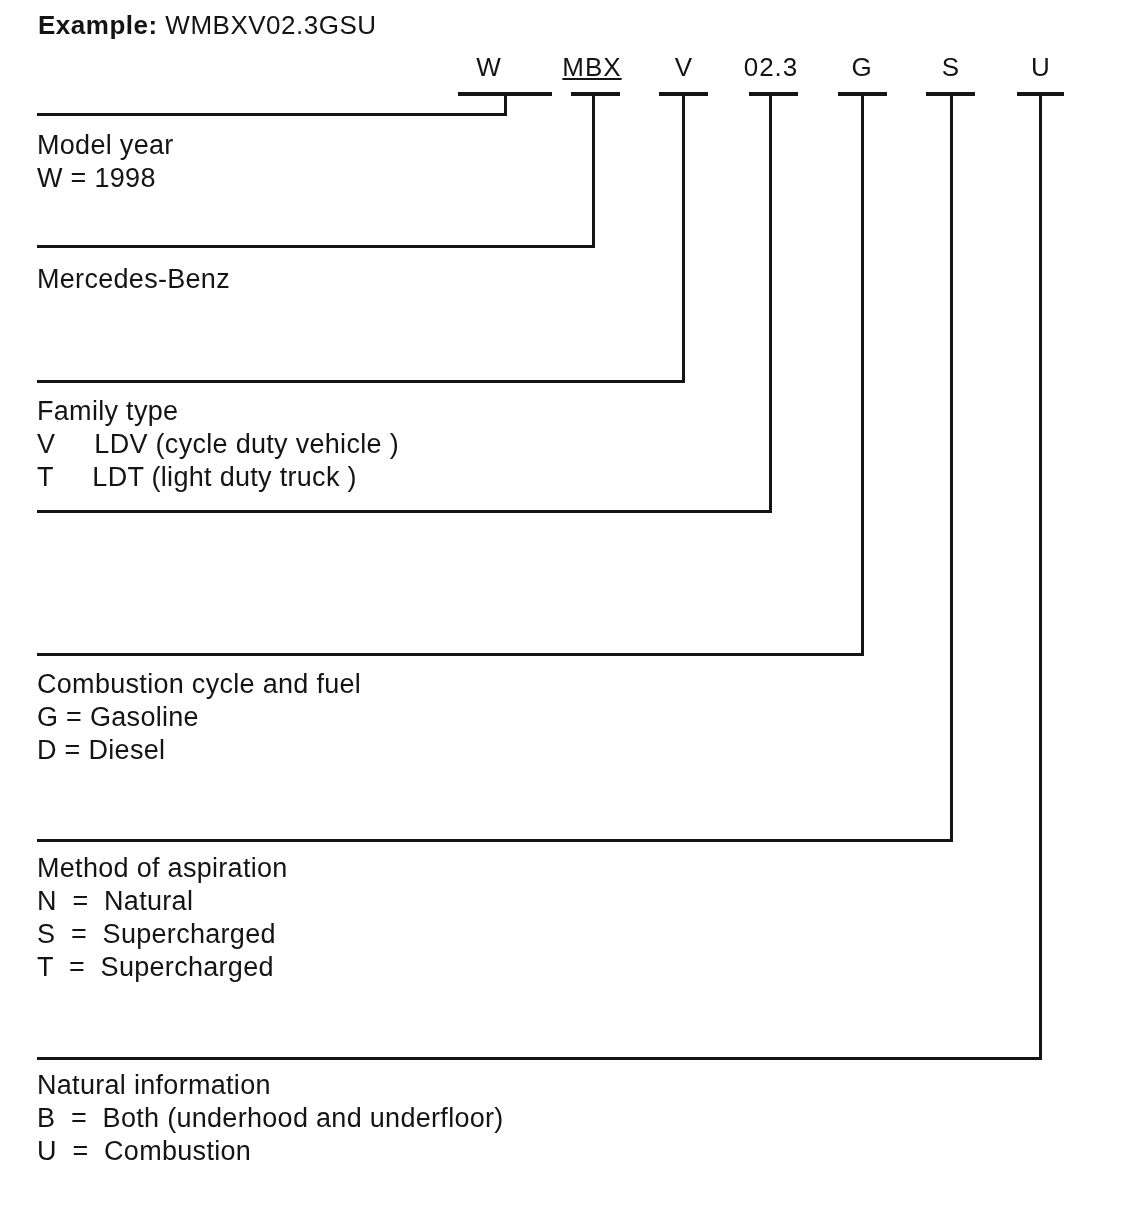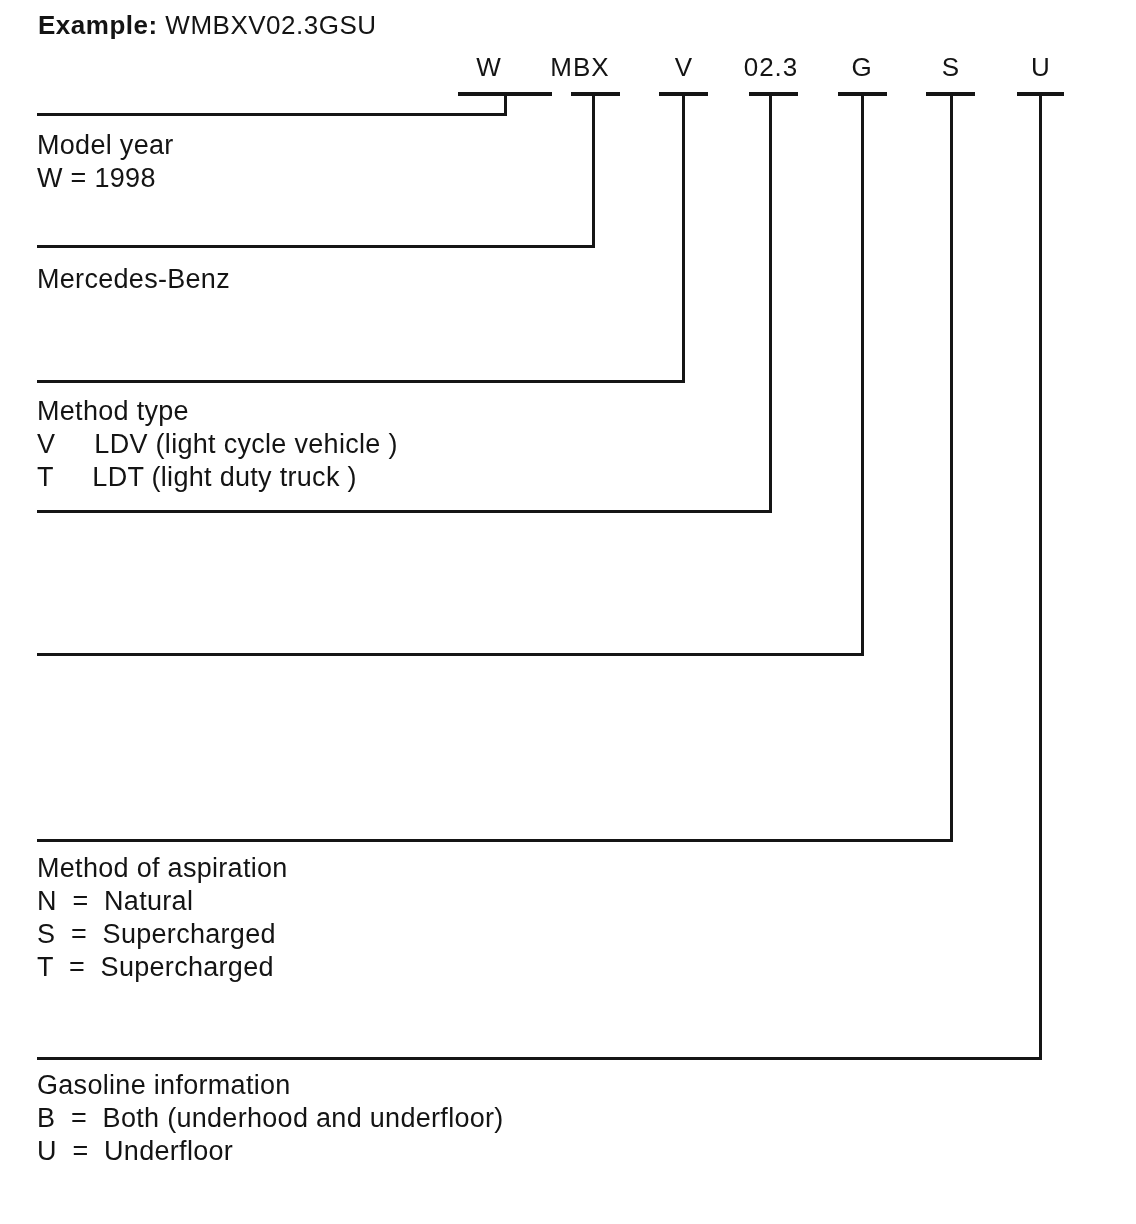--- a/index.html
+++ b/index.html
@@ -48,21 +48,21 @@
   .sec-title, .sec-line { white-space: pre; }
 </style>
 </head>
 <body>
 
 <div id="canvas">
 
   <div class="abs heading"><span class="bold">Example:</span><span> </span><span>WMBXV02.3GSU</span></div>
 
   <div class="abs code-letter" style="left:441px;">W</div>
-  <div class="abs code-letter" style="left:532px;">MBX</div>
+  <div class="abs code-letter" style="left:544px;text-decoration:underline;">MBX</div>
   <div class="abs code-letter" style="left:636px;">V</div>
   <div class="abs code-letter" style="left:723px;">02.3</div>
   <div class="abs code-letter" style="left:814px;">G</div>
   <div class="abs code-letter" style="left:903px;">S</div>
   <div class="abs code-letter" style="left:993px;">U</div>
 
   <div class="abs underline" style="left:458px; width:94px;"></div>
   <div class="abs underline" style="left:571px; width:49px;"></div>
   <div class="abs underline" style="left:659px; width:49px;"></div>
   <div class="abs underline" style="left:749px; width:49px;"></div>
@@ -89,33 +89,38 @@
   <div class="abs section" style="top:129px;">
     <div class="sec-title">Model year</div>
     <div class="sec-line">W = 1998</div>
   </div>
 
   <div class="abs section" style="top:263px;">
     <div class="sec-line">Mercedes-Benz</div>
   </div>
 
   <div class="abs section" style="top:395px;">
-    <div class="sec-title">Method type</div>
-    <div class="sec-line">V     LDV (light cycle vehicle )</div>
+    <div class="sec-title">Family type</div>
+    <div class="sec-line">V     LDV (cycle duty vehicle )</div>
     <div class="sec-line">T     LDT (light duty truck )</div>
   </div>
 
 
+  <div class="abs section" style="top:668px;">
+    <div class="sec-title">Combustion cycle and fuel</div>
+    <div class="sec-line">G = Gasoline</div>
+    <div class="sec-line">D = Diesel</div>
+  </div>
 
   <div class="abs section" style="top:852px;">
     <div class="sec-title">Method of aspiration</div>
     <div class="sec-line">N  =  Natural</div>
     <div class="sec-line">S  =  Supercharged</div>
     <div class="sec-line">T  =  Supercharged</div>
   </div>
 
   <div class="abs section" style="top:1069px;">
-    <div class="sec-title">Gasoline information</div>
+    <div class="sec-title">Natural information</div>
     <div class="sec-line">B  =  Both (underhood and underfloor)</div>
-    <div class="sec-line">U  =  Underfloor</div>
+    <div class="sec-line">U  =  Combustion</div>
   </div>
 
 </div>
 
 </body></html>

